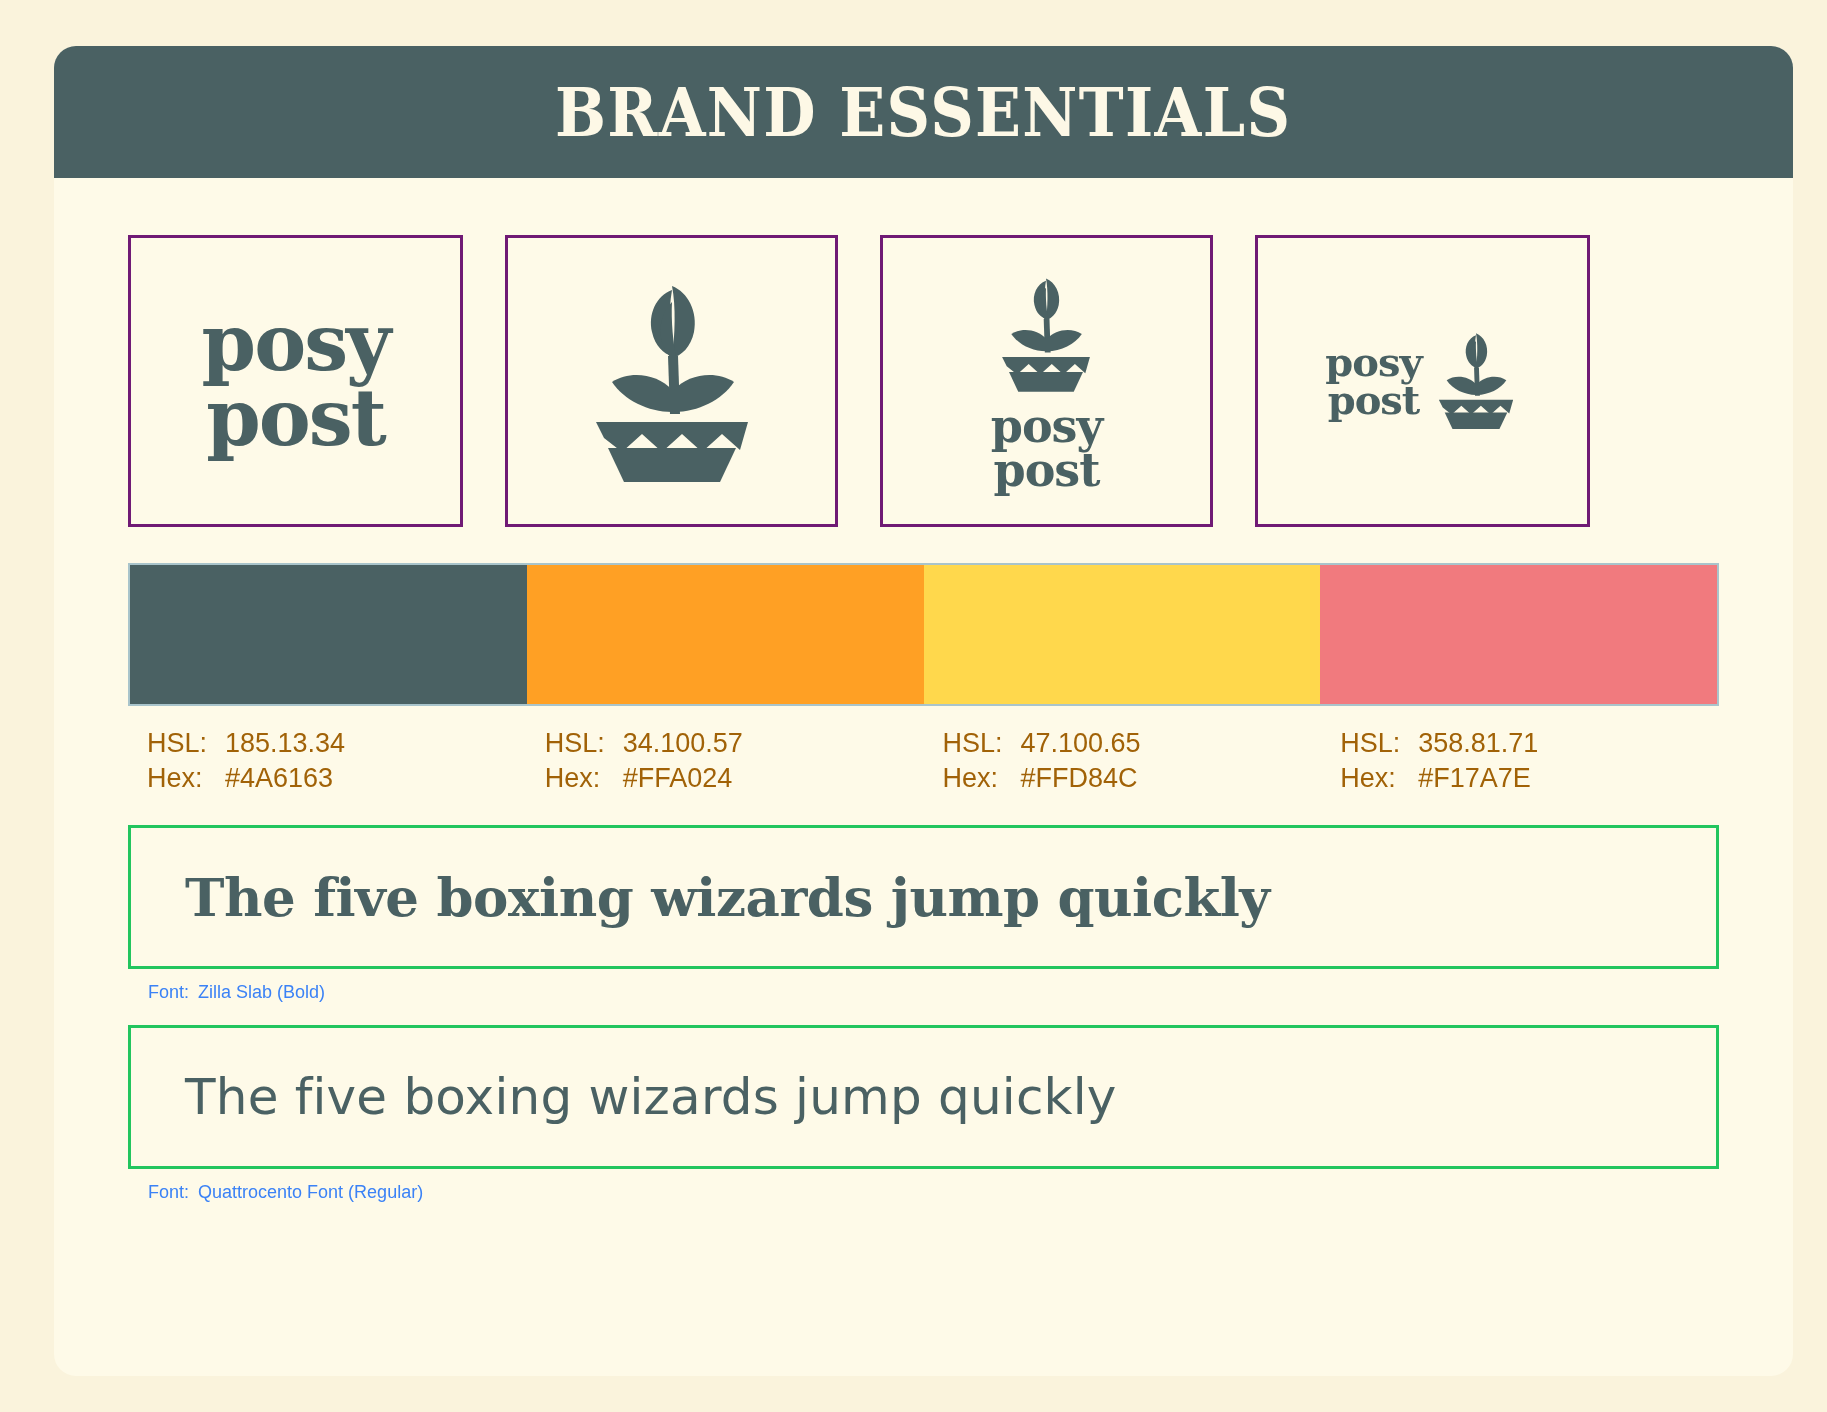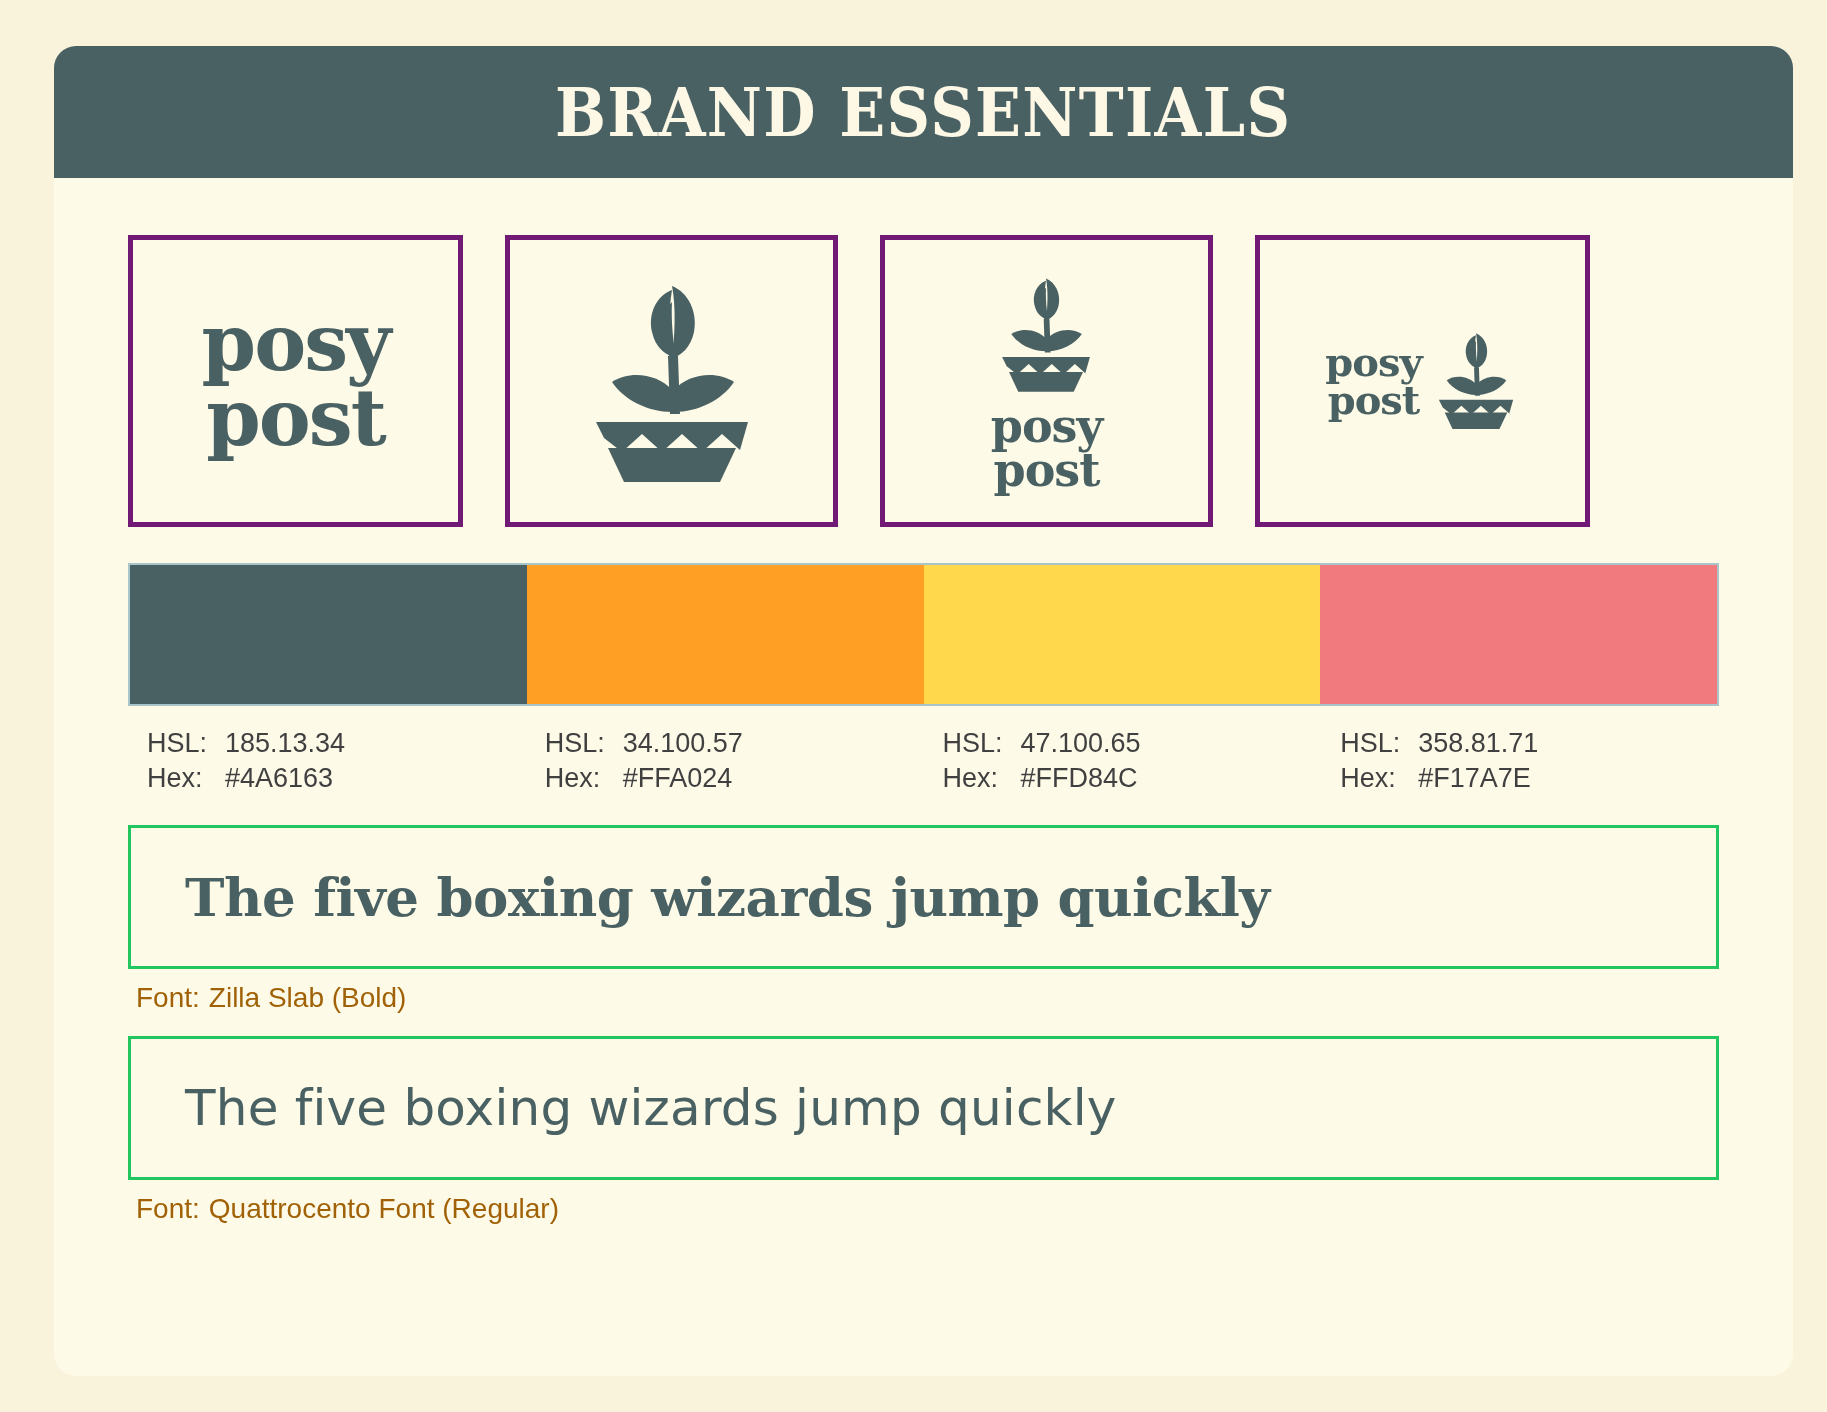--- a/index.html
+++ b/index.html
@@ -65,21 +65,21 @@
 
   
   .logo-row {
     display: flex;
     margin-top: 57px;
     gap: 42px;
     height: 292px;
     flex: none;
   }
   .logo-panel {
-    border: 5px solid #701a75;
+    border: 3px solid #701a75;
     background: #FEFAE8;
     display: flex;
     align-items: center;
     justify-content: center;
     position: relative;
   }
   .logo-panel.p1 { width: 335px; }
   .logo-panel.p2 { width: 333px; }
   .logo-panel.p3 { width: 333px; }
   .logo-panel.p4 { width: 335px; }
@@ -128,21 +128,21 @@
   .swatch { flex: 1; }
 
   .swatch-labels {
     display: flex;
     margin-top: 20px;
     flex: none;
   }
   .swatch-label {
     flex: 1;
     padding-left: 19px;
-    color: #404040;
+    color: #a16207;
     font-size: 27px;
     line-height: 1.28;
   }
   .swatch-label .row { display: flex; }
   .swatch-label .k { width: 78px; flex: none; }
   .swatch-label .v { }
 
   
   .type-block { margin-top: 30px; flex: none; }
   .type-box {
@@ -161,24 +161,24 @@
     letter-spacing: -0.5px;
   }
   .specimen-sans {
     font-family: "DejaVu Sans", "Liberation Sans", sans-serif;
     font-weight: normal;
     color: #4A6163;
     font-size: 50px;
     letter-spacing: 0.2px;
   }
   .font-caption {
-    color: #a16207;
-    font-size: 28px;
+    color: #3b82f6;
+    font-size: 18px;
     margin-top: 13px;
-    margin-left: 8px;
+    margin-left: 20px;
   }
   .font-caption .cap-key { margin-right: 9px; }
 
   .type-block.second { margin-top: 22px; }
 
   
   .footer {
     width: 1827px;
     height: 82px;
     display: flex;

